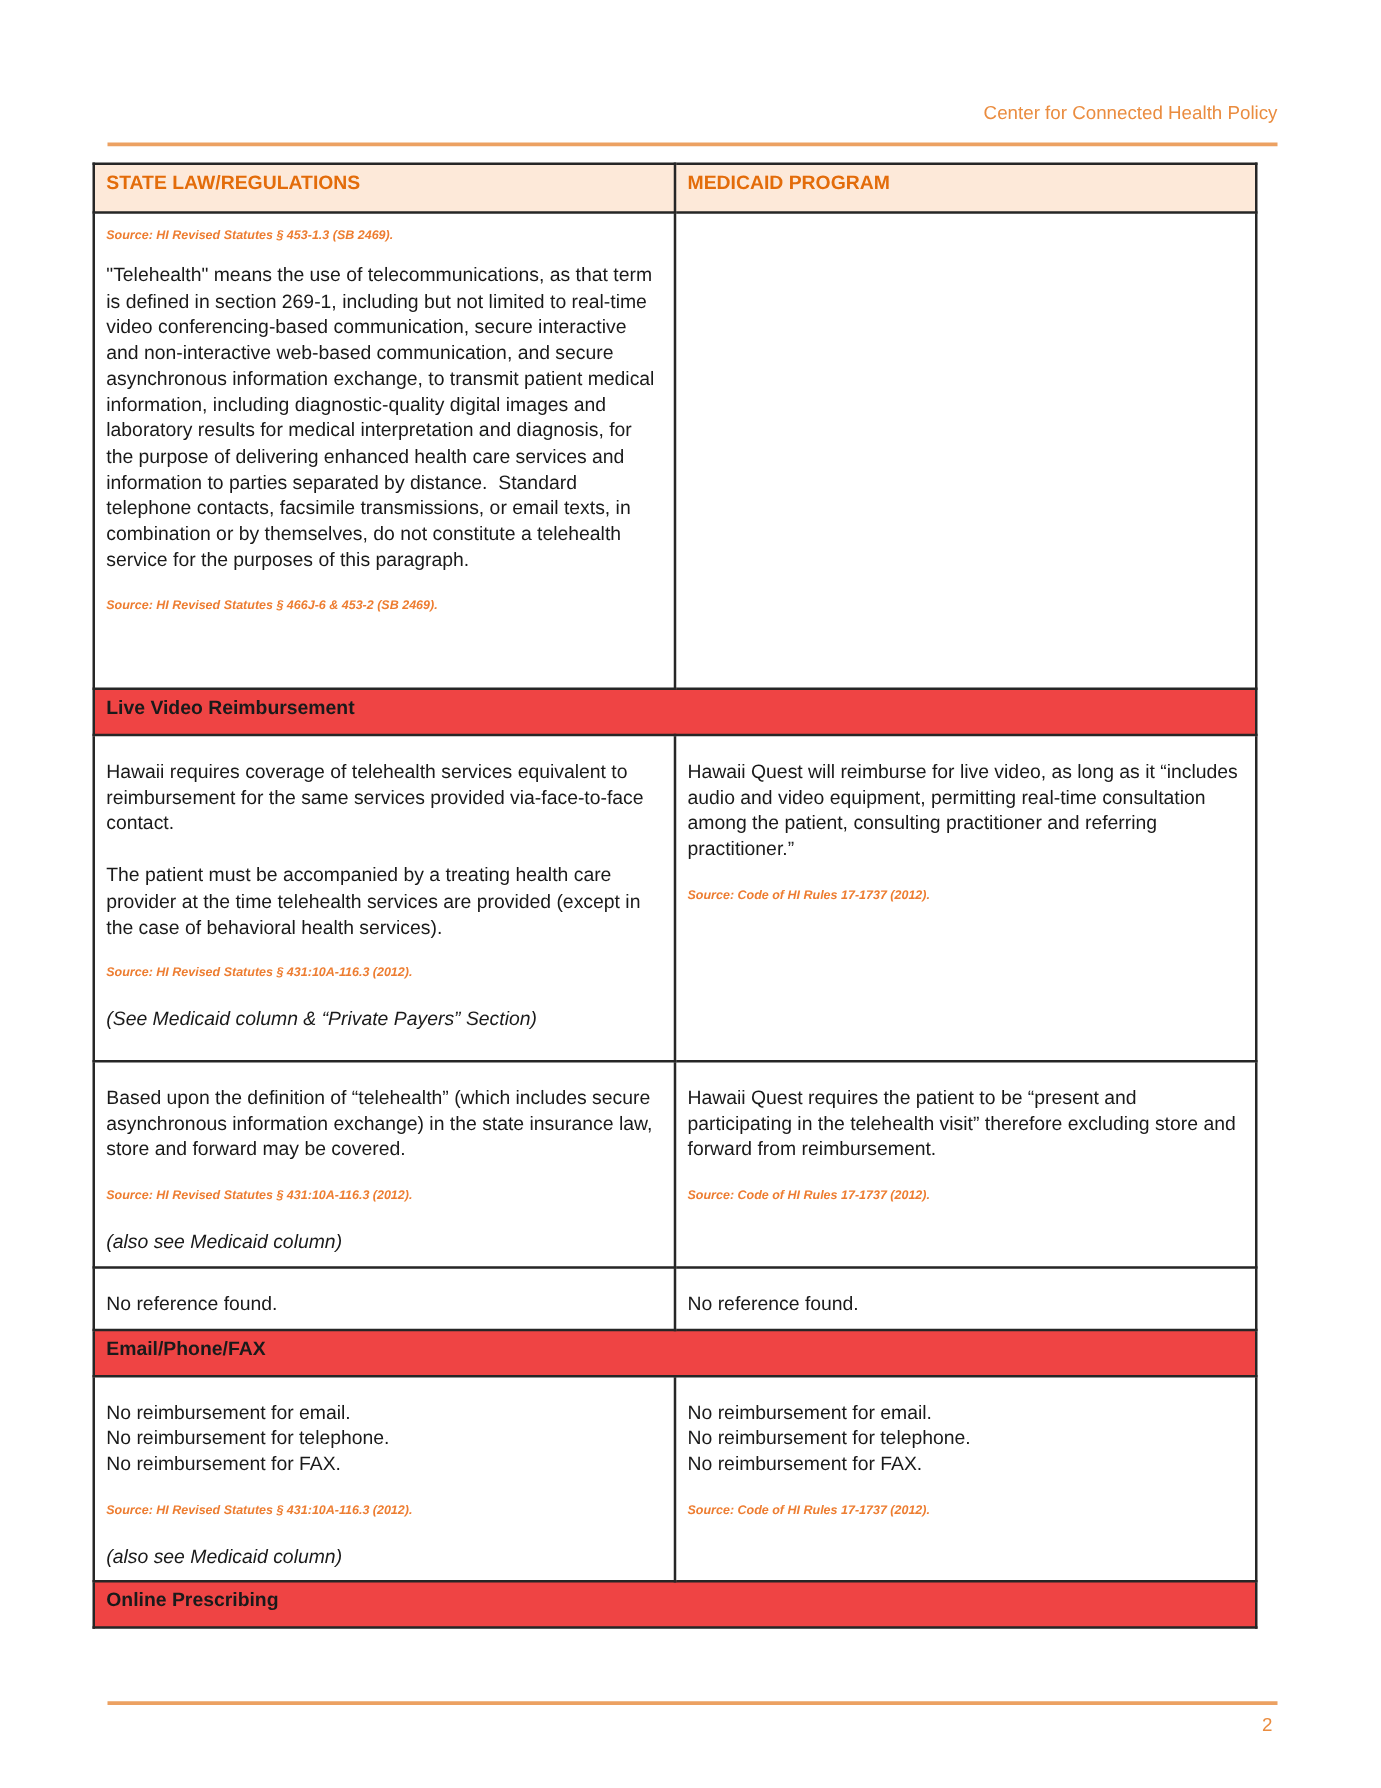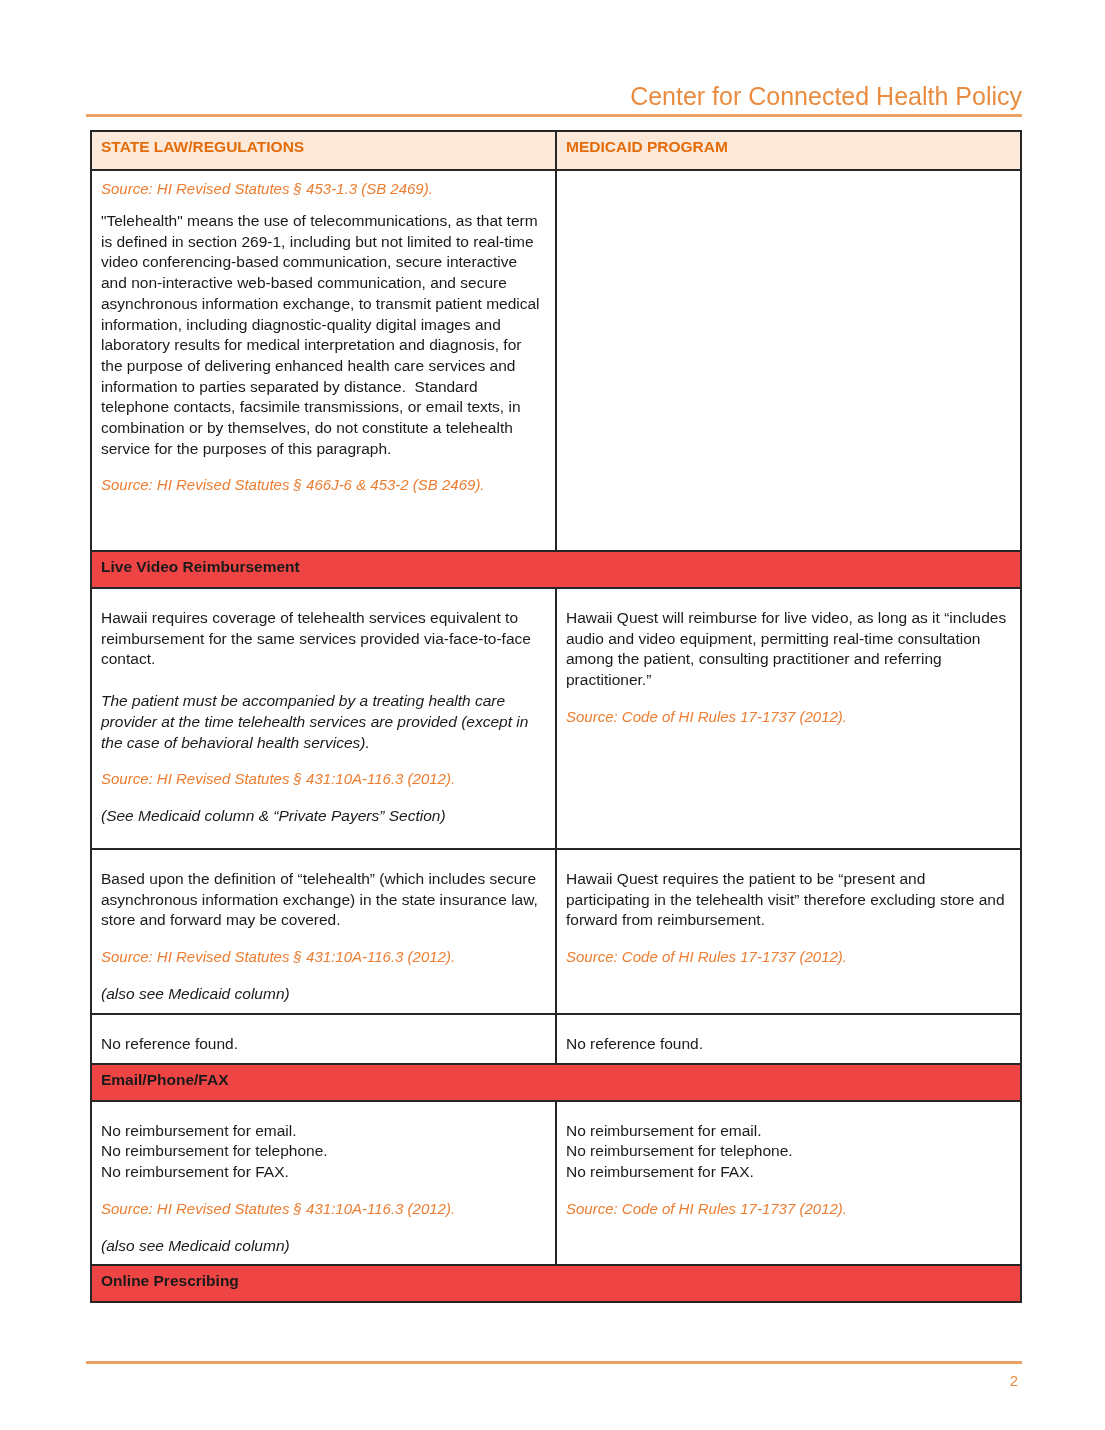--- a/index.html
+++ b/index.html
@@ -8,38 +8,38 @@
     width:1105px; height:1430px;
     background:#ffffff;
     font-family:"Liberation Sans", sans-serif;
     color:#1a1a1a;
     overflow:hidden;
   }
   
   .page-header {
     position:absolute; top:82px; left:86px; width:936px;
     text-align:right;
-    font-size:25px;
+    font-size:15px;
     color:#EA8C3F;
   }
   .rule {
     position:absolute; left:86px; width:936px; height:2.5px;
     background:#ECA162;
   }
   .rule-top { top:114px; }
   .rule-bottom { top:1361px; }
   .page-number {
     position:absolute; top:1372px; left:86px; width:932px;
     text-align:right;
     font-size:15px;
     color:#EA8C3F;
   }
   
   table.policy {
-    position:absolute; top:130px; left:90px;
+    position:absolute; top:130px; left:74px;
     width:932px;
     border-collapse:collapse;
     table-layout:fixed;
   }
   table.policy td {
     border:2px solid #262626;
     vertical-align:top;
     padding:5px 9px 8px 9px;
     font-size:15.5px;
     line-height:20.7px;
@@ -59,23 +59,23 @@
     font-size:16px;
     height:22px;
     vertical-align:middle;
     padding-top:2px; padding-bottom:2px;
   }
   .txt { white-space:pre-wrap; }
   .para { margin:14px 0 0 0; }
   .para:first-child { margin-top:14px; }
   .source {
     color:#ED7D31;
-    font-weight:normal;
+    font-weight:bold;
     font-style:italic;
-    font-size:15px;
+    font-size:10px;
     line-height:17px;
     margin:17px 0 0 0;
     white-space:pre-wrap;
   }
   .source:first-child { margin-top:4px; }
   .note {
     font-style:italic;
     margin:19px 0 0 0;
     white-space:pre-wrap;
   }
@@ -109,21 +109,21 @@
         </td>
         <td></td>
       </tr>
 
       <tr>
         <td class="section" colspan="2">Live Video Reimbursement</td>
       </tr>
       <tr class="live-row">
         <td>
           <div class="para txt">Hawaii requires coverage of telehealth services equivalent to reimbursement for the same services provided via-face-to-face contact.</div>
-          <div class="para txt" style="margin-top:21px;font-style:italic;">The patient must be accompanied by a treating health care provider at the time telehealth services are provided (except in the case of behavioral health services).</div>
+          <div class="para txt" style="margin-top:21px;">The patient must be accompanied by a treating health care provider at the time telehealth services are provided (except in the case of behavioral health services).</div>
           <div class="source">Source: HI Revised Statutes § 431:10A-116.3 (2012).</div>
           <div class="note">(See Medicaid column &amp; “Private Payers” Section)</div>
         </td>
         <td>
           <div class="para txt">Hawaii Quest will reimburse for live video, as long as it “includes audio and video equipment, permitting real-time consultation among the patient, consulting practitioner and referring practitioner.”</div>
           <div class="source">Source: Code of HI Rules 17-1737 (2012).</div>
         </td>
       </tr>
 
       <tr class="sf-row">

